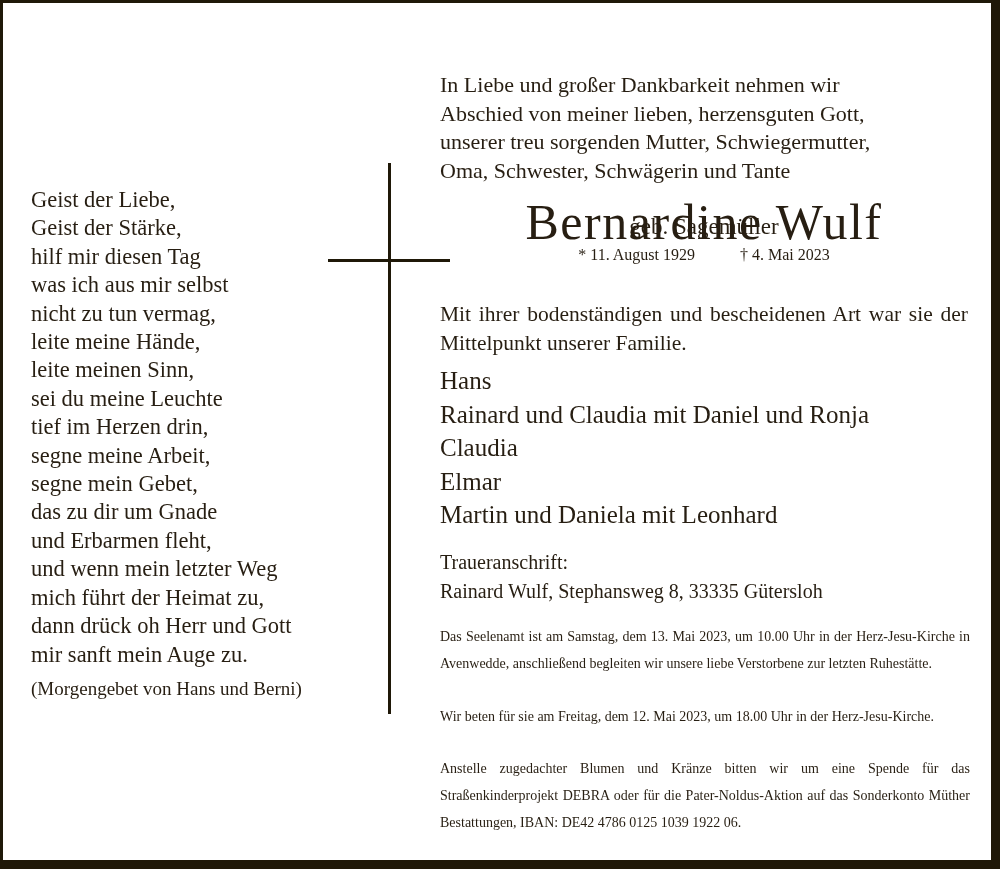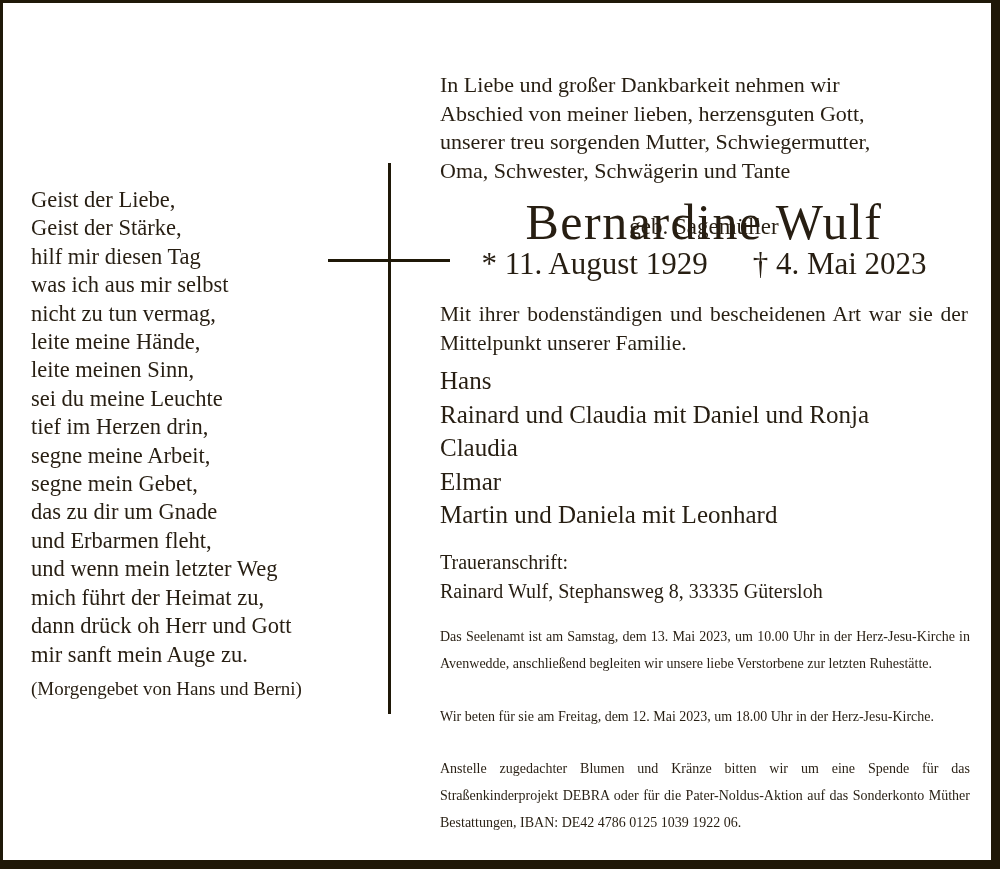--- a/index.html
+++ b/index.html
@@ -71,21 +71,21 @@
   .maiden {
     top: 211px;
     text-align: center;
     font-size: 23px;
   }
   .dates {
     top: 243px;
     display: flex;
     justify-content: center;
     gap: 45px;
-    font-size: 31px;
+    font-size: 16px;
     align-items: flex-end;
   }
   .tribute {
     top: 297px;
     font-size: 21.5px;
     line-height: 29px;
     text-align: justify;
   }
   .mourners {
     top: 361px;

